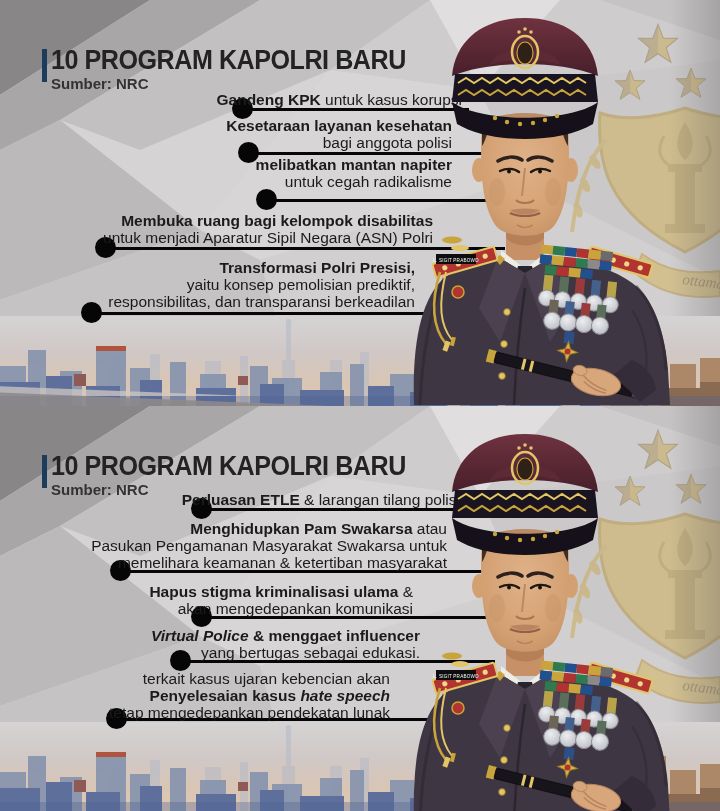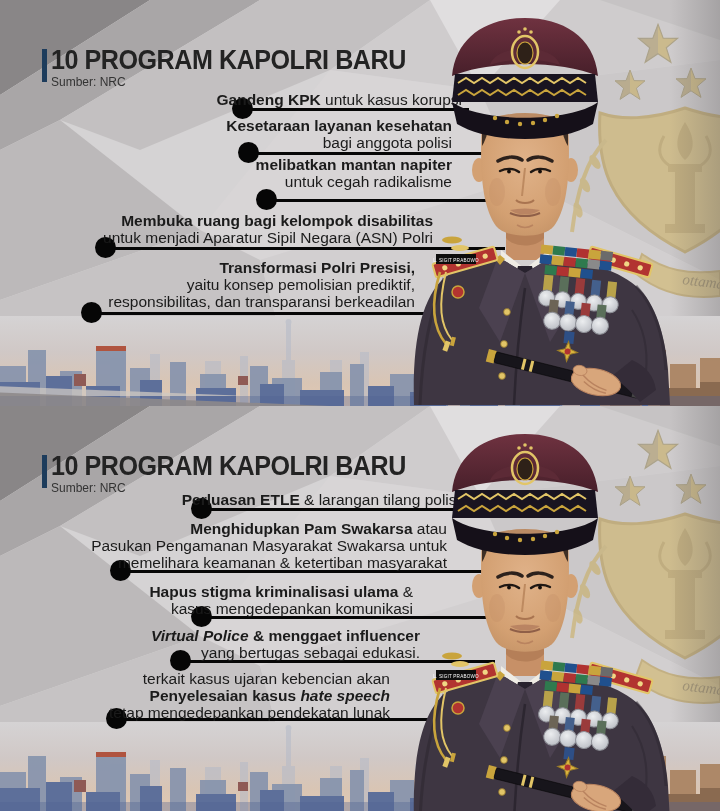--- a/index.html
+++ b/index.html
@@ -18,21 +18,21 @@
   .edge-shade{position:absolute;inset:0;z-index:2;pointer-events:none;
      background:linear-gradient(270deg,rgba(80,78,80,.28),rgba(80,78,80,0) 7%);}
   .wedge-dark{position:absolute;left:0;top:390px;width:330px;height:16px;z-index:3;
      background:#8e8a8b;clip-path:polygon(0 15%,100% 100%,0 100%);opacity:.9;}
   .wedge-light{position:absolute;left:0;top:383px;width:250px;height:13px;z-index:3;
      background:#cfc8c2;clip-path:polygon(0 25%,100% 100%,0 100%);opacity:.75;}
   .header{position:absolute;left:42px;top:46px;z-index:4;}
   .accent-bar{position:absolute;left:0;top:3px;width:5px;height:33px;background:#1d3c5c;}
   .title{margin:0 0 0 9px;font-size:27px;line-height:28px;font-weight:bold;color:#232323;
      letter-spacing:-0.5px;transform:scaleX(.93);transform-origin:left;white-space:nowrap;}
-  .source{margin:1px 0 0 9px;font-size:12px;font-weight:normal;color:#333;}
+  .source{margin:1px 0 0 9px;font-size:15px;font-weight:bold;color:#333;}
   .item{position:absolute;z-index:4;text-align:right;font-size:15.5px;line-height:17px;
      color:#1b1b1b;white-space:nowrap;}
   .seg-b{font-weight:bold;}
   .seg-bi{font-weight:bold;font-style:italic;}
   .seg-r{font-weight:normal;}
   .dot{position:absolute;z-index:3;width:21px;height:21px;border-radius:50%;background:#060606;}
   .connector{position:absolute;z-index:3;height:2.6px;background:#060606;}
 </style>
 </head>
 <body>
@@ -424,21 +424,21 @@
     <div class="item" style="top:114px;right:273px;">
       <div class="ln"><span class="seg-b">Menghidupkan Pam Swakarsa</span><span class="seg-r"> atau</span></div>
       <div class="ln"><span class="seg-r">Pasukan Pengamanan Masyarakat Swakarsa untuk</span></div>
       <div class="ln"><span class="seg-r">memelihara keamanan &amp; ketertiban masyarakat</span></div>
     </div>
     <div class="dot" style="left:110px;top:154px;"></div>
     <div class="connector" style="left:120px;top:164px;width:385px;"></div>
 
     <div class="item" style="top:177px;right:307px;">
       <div class="ln"><span class="seg-b">Hapus stigma kriminalisasi ulama</span><span class="seg-r"> &amp;</span></div>
-      <div class="ln"><span class="seg-r">kasus mengedepankan komunikasi</span></div>
+      <div class="ln"><span class="seg-r">akan mengedepankan komunikasi</span></div>
     </div>
     <div class="dot" style="left:191px;top:200px;"></div>
     <div class="connector" style="left:201px;top:210px;width:299px;"></div>
 
     <div class="item" style="top:221px;right:300px;">
       <div class="ln"><span class="seg-bi">Virtual Police</span><span class="seg-b"> &amp; menggaet influencer</span></div>
       <div class="ln"><span class="seg-r">yang bertugas sebagai edukasi.</span></div>
     </div>
     <div class="dot" style="left:170px;top:244px;"></div>
     <div class="connector" style="left:180px;top:254px;width:315px;"></div>

